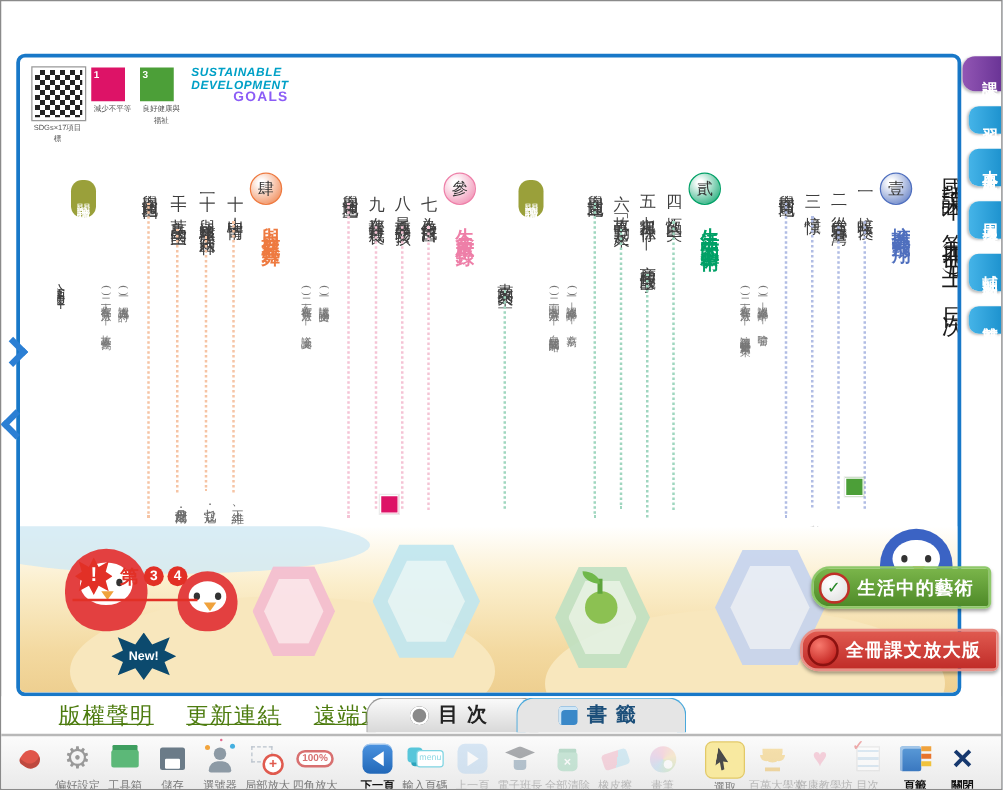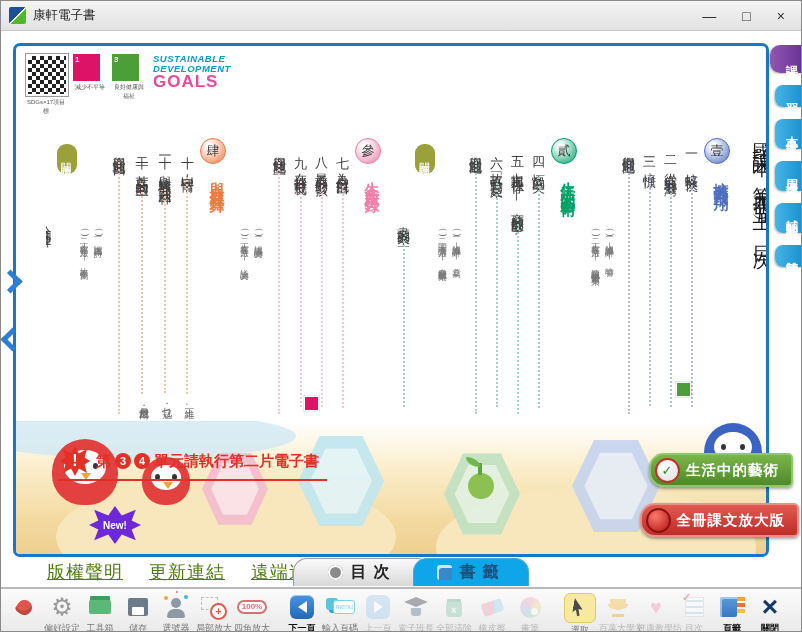--- a/index.html
+++ b/index.html
@@ -18,21 +18,21 @@
   
   .sdgs{position:absolute;left:10px;top:8px;display:flex;gap:5px;align-items:flex-start;}
   .qr{width:38px;height:38px;background:repeating-conic-gradient(#222 0 25%,#fff 0 50%);background-size:8px 8px;border:2px solid #fff;outline:1px solid #999;}
   .qrcap{font-size:6px;color:#555;text-align:center;margin-top:2px;width:40px;}
   .sdgb{width:27px;height:27px;color:#fff;font-size:8px;padding:2px;box-sizing:border-box;font-weight:bold;line-height:1;}
   .sdgb.b10{background:#dd1367;}
   .sdgb.b3{background:#4c9f38;}
   .sdgcap{font-size:6px;color:#555;text-align:center;width:34px;margin-top:2px;}
   .goals{line-height:1;margin-left:2px;}
   .goals .l1,.goals .l2{font-size:9.5px;font-weight:bold;color:#00a0c6;letter-spacing:.5px;font-style:italic;}
-  .goals .l3{font-size:17px;font-weight:bold;color:#ec4899;letter-spacing:1px;}
+  .goals .l3{font-size:11px;font-weight:bold;color:#8b5cf6;letter-spacing:1px;text-align:right;}
 
   
   .toc{position:absolute;left:30px;top:66px;width:730px;height:322px;writing-mode:vertical-rl;text-orientation:mixed;font-family:"DejaVu Serif","Liberation Serif",serif;overflow:hidden;}
   .book-title{font-size:19px;letter-spacing:5px;color:#1a1a1a;padding-top:16px;margin-left:20px;}
   .unit{margin-left:13px;}
   .unit-head{display:flex;gap:6px;padding-top:4px;margin-left:4px;}
   .unit-badge{writing-mode:horizontal-tb;width:24px;height:24px;border-radius:50%;background:radial-gradient(circle at 35% 30%,#fff 10%,var(--c));border:1px solid var(--c);color:#333;font-size:13px;display:inline-flex;align-items:center;justify-content:center;align-self:center;margin-top:22px;}
   .unit-name{color:var(--c);font-size:15px;font-weight:bold;letter-spacing:4px;}
   .entry{display:flex;gap:4px;padding-top:34px;margin-left:3px;box-sizing:border-box;}
   .etext{font-size:13px;letter-spacing:2px;color:#3e3e3e;}
@@ -62,21 +62,21 @@
   .hex .inner{position:absolute;inset:14%;clip-path:inherit;background:rgba(255,255,255,.55);}
   .bird{position:absolute;}
   .bird .body{position:absolute;inset:0;border-radius:50% 50% 46% 46%;}
   .bird .face{position:absolute;left:18%;top:16%;width:64%;height:52%;background:#fff;border-radius:50%;}
   .bird .eye{position:absolute;top:36%;width:5px;height:6px;background:#333;border-radius:50%;}
   .bird .beak{position:absolute;left:44%;top:52%;width:0;height:0;border-left:5px solid transparent;border-right:5px solid transparent;border-top:7px solid #f0a23c;}
   .sprout{position:absolute;width:26px;height:26px;background:#8cc152;border-radius:50%;}
   .sprout::before{content:"";position:absolute;left:10px;top:-10px;width:4px;height:12px;background:#5da43c;}
   .sprout::after{content:"";position:absolute;left:-2px;top:-16px;width:14px;height:10px;background:#6fb84a;border-radius:0 100% 0 100%;}
 
-  .newb{position:absolute;left:88px;top:505px;width:52px;height:38px;background:#6d28d9;clip-path:polygon(50% 0,63% 25%,90% 10%,82% 38%,100% 50%,82% 62%,90% 90%,63% 75%,50% 100%,37% 75%,10% 90%,18% 62%,0 50%,18% 38%,10% 10%,37% 25%);display:flex;align-items:center;justify-content:center;color:#fff;font:bold 10px "Liberation Sans",sans-serif;z-index:30;}
+  .newb{position:absolute;left:88px;top:505px;width:52px;height:38px;background:#0c4a6e;clip-path:polygon(50% 0,63% 25%,90% 10%,82% 38%,100% 50%,82% 62%,90% 90%,63% 75%,50% 100%,37% 75%,10% 90%,18% 62%,0 50%,18% 38%,10% 10%,37% 25%);display:flex;align-items:center;justify-content:center;color:#fff;font:bold 10px "Liberation Sans",sans-serif;z-index:30;}
 
   
   .sbtn{position:absolute;display:flex;align-items:center;gap:6px;color:#fff;font-weight:bold;font-size:14.5px;height:30px;padding:0 12px 0 4px;border-radius:15px 5px 5px 15px;box-shadow:0 2px 3px rgba(0,0,0,.35);z-index:40;cursor:pointer;letter-spacing:1px;}
   .sbtn.green{background:linear-gradient(#7ab54a,#4e8a28);border:2px solid #8ec86a;top:452px;right:8px;}
   .sbtn.red{background:linear-gradient(#e05a50,#c02c28);border:2px solid #e89088;top:502px;right:2px;}
   .sdot{width:21px;height:21px;border-radius:50%;display:flex;align-items:center;justify-content:center;font-size:13px;font-weight:bold;flex:0 0 auto;}
   .green .sdot{background:radial-gradient(circle at 35% 30%,#fff,#ddd);border:2px solid #c03028;color:#2a8a2a;}
   .red .sdot{background:radial-gradient(circle at 35% 30%,#f87a6e,#b81210);border:2px solid #8c1210;color:transparent;}
 
   
@@ -90,21 +90,21 @@
   .chev.next{left:1px;top:272px;transform:rotate(45deg);}
   .chev.prev{left:3px;top:330px;transform:rotate(225deg);}
 
   
   .footer{position:absolute;left:0;top:556px;width:100%;height:30px;background:#fff;}
   .flinks{position:absolute;left:46px;top:0;height:30px;display:flex;gap:26px;align-items:center;}
   .flink{color:#4d7c0f;font-size:18px;font-weight:normal;text-decoration:underline;cursor:pointer;letter-spacing:1px;}
   .btabs{position:absolute;left:0;top:0;width:100%;height:30px;}
   .btab{position:absolute;top:1px;height:28px;border-radius:14px 14px 0 0;display:flex;align-items:center;justify-content:center;gap:8px;font-size:16px;font-weight:bold;cursor:pointer;box-sizing:border-box;}
   .btab.t-toc{left:292px;width:138px;background:linear-gradient(#fafafa,#d8d8d8);border:1px solid #9a9a9a;border-bottom:none;color:#222;z-index:1;}
-  .btab.t-bm{left:412px;width:116px;background:#0ea5e9;border:1px solid #49a8db;border-bottom:none;color:#1c4f7a;z-index:2;}
+  .btab.t-bm{left:412px;width:136px;background:#e5e5e5;border:1px solid #49a8db;border-bottom:none;color:#1c4f7a;z-index:2;}
   .btab-label{letter-spacing:7px;}
   .btic{width:15px;height:15px;border-radius:3px;flex:0 0 auto;}
   .t-toc .btic{background:#8a8a8a;box-shadow:inset 0 0 0 2px #fff,inset 0 0 0 3px #8a8a8a;border-radius:50%;}
   .t-bm .btic{background:#3a88c8;box-shadow:inset 2px 3px 0 #cfe6f6;}
 
   
   .toolbar{position:absolute;left:0;top:586px;width:100%;height:46px;background:linear-gradient(#fbfbfb,#e9e9e9);border-top:2px solid #b8b8b8;box-sizing:border-box;display:flex;align-items:flex-start;padding:1px 4px 0;}
   .tool{flex:0 0 auto;width:38px;text-align:center;cursor:pointer;}
   .tool.gap{margin-left:12px;}
   .tool.faded{opacity:.45;}
@@ -143,29 +143,20 @@
   .i-toc-list::after{content:"✓";position:absolute;top:-1px;left:3px;color:#e04848;font:bold 11px/1 "Liberation Sans",sans-serif;}
   .i-page-tabs::before{content:"";width:17px;height:20px;background:linear-gradient(#5b9bd8,#3a78c0);border-radius:2px;box-shadow:inset 2px 2px 0 rgba(255,255,255,.45);margin-right:7px;}
   .i-page-tabs::after{content:"";position:absolute;right:2px;top:4px;width:8px;height:4px;background:#f0a23c;box-shadow:0 6px 0 #e8732c,0 12px 0 #f0c23c;}
   .i-close::before{content:"×";color:#16386e;font-size:28px;font-weight:bold;line-height:1;}
 </style>
 </head>
 <body>
 
 <div class="window">
 
-  <div class="titlebar">
-    <div class="logo"></div>
-    <div class="wtitle">康軒電子書</div>
-    <div class="wctls">
-        <span class="wctl">—</span>
-        <span class="wctl">□</span>
-        <span class="wctl">×</span>
-      </div>
-  </div>
 
   <div class="frame">
 
     <div class="sdgs">
       <div>
         <div class="qr"></div>
         <div class="qrcap">SDGs×17項目標</div>
       </div>
       <div>
         <div class="sdgb b10">1</div>
@@ -331,21 +322,20 @@
     <div class="mark g"></div>
     <div class="mark p"></div>
 
     <div class="notice">
       <span class="nstar">!</span>
       <span>第</span>
       <span id="notice-nums" style="display:flex;gap:3px;">
           <span class="ncirc">3</span>
           <span class="ncirc">4</span>
         </span>
-      <span>單元請執行第二片電子書</span>
     </div>
 
     <div class="beach">
       <div class="wave"></div>
       <div class="dune" style="left:40px;top:56px;width:340px;height:120px;"></div>
       <div class="dune" style="left:420px;top:66px;width:320px;height:120px;"></div>
       <div class="hex" style="left:186px;top:30px;width:66px;height:76px;background:#f3bcd0;">
           <div class="inner"></div>
         </div>
       <div class="hex" style="left:282px;top:12px;width:86px;height:96px;background:#bfe6f0;">

